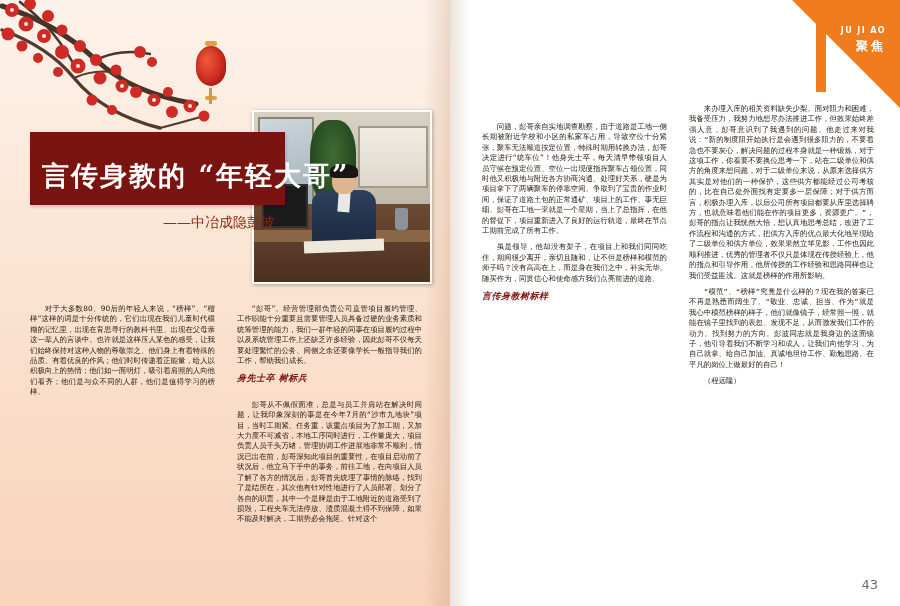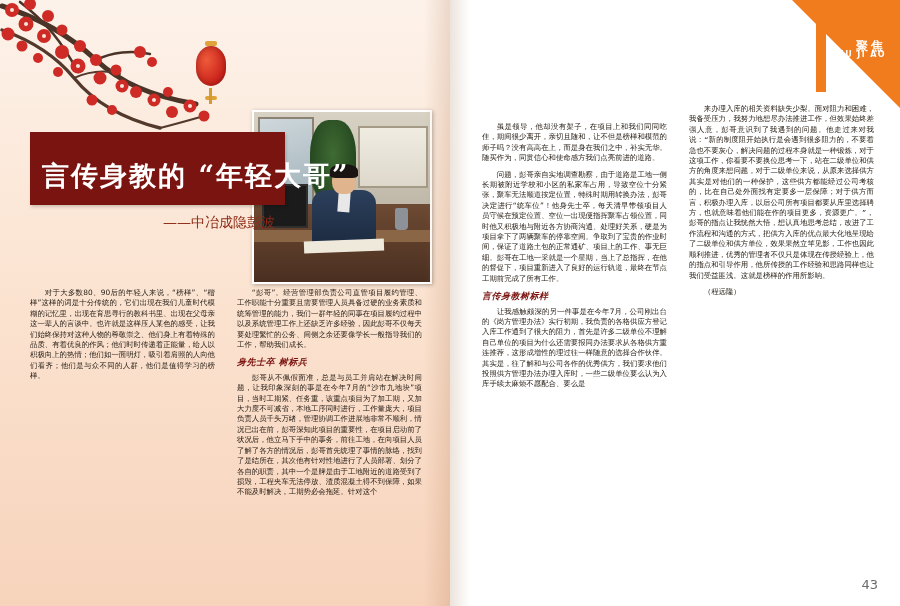--- a/index.html
+++ b/index.html
@@ -168,21 +168,21 @@
   .lcol {
     position: absolute;
     font-size: 7.4px;
     line-height: 10.4px;
     color: #2a2118;
     text-align: justify;
     font-family: "DejaVu Sans", "Liberation Sans", sans-serif;
   }
   #lcol1 { left: 30px; top: 288px; width: 185px; }
   #lcol2 { left: 237px; top: 288px; width: 185px; }
-  .lcol p { margin: 0 0 6px 0; text-indent: 2em; }
+  .lcol p { margin: 16px 0 6px 0; text-indent: 2em; }
   .subhead {
     font-weight: bold;
     font-size: 9px;
     color: #7a1410;
     margin: 7px 0 5px 0;
     text-indent: 0;
     letter-spacing: 0.5px;
     font-style: italic;
   }
 
@@ -215,21 +215,20 @@
   }
   #banner-label-en {
     position: absolute;
     right: 14px; top: 26px;
     color: #ffffff;
     font-size: 8px;
     letter-spacing: 1.4px;
     font-weight: bold;
     text-align: right;
     width: 58px;
-    margin-top: 24px;
   }
   #banner-label-cn {
     position: absolute;
     right: 14px; top: 38px;
     color: #ffffff;
     font-size: 12px;
     font-weight: bold;
     letter-spacing: 3px;
     text-align: right;
     width: 58px;
@@ -350,26 +349,26 @@
 
   <div id="right-page">
     <div id="right-gutter"></div>
 
     <div id="banner"></div>
     <div id="banner-pin"></div>
     <div id="banner-label-en">JU JI AO</div>
     <div id="banner-label-cn">聚焦</div>
 
     <div class="rcol" id="rc1">
+        <p>问题，彭哥亲自实地调查勘察，由于道路是工地一侧长期被附近学校和小区的私家车占用，导致空位十分紧张，聚车无法顺道按定位置，特殊时期用转换办法，彭哥决定进行“统车位”！他身先士卒，每天清早带领项目人员守候在预定位置、空位一出现便指挥聚车占领位置，同时他又积极地与附近各方协商沟通、处理好关系，硬是为项目拿下了两辆聚车的停靠空间。争取到了宝贵的作业时间，保证了道路土包的正常通矿、项目上的工作、事无巨细。彭哥在工地一采就是一个星期，当上了总指挥，在他的督促下，项目重新进入了良好的运行轨道，最终在节点工期前完成了所有工作。</p>
         <p>虽是领导，他却没有架子，在项目上和我们同同吃住，期间很少离开，亲切且随和，让不但是榜样和模范的师子吗？没有高高在上，而是身在我们之中，补实无华。随买作为，同贯信心和使命感方我们点亮前进的道路。</p>
-        <p>问题，彭哥亲自实地调查勘察，由于道路是工地一侧长期被附近学校和小区的私家车占用，导致空位十分紧张，聚车无法顺道按定位置，特殊时期用转换办法，彭哥决定进行“统车位”！他身先士卒，每天清早带领项目人员守候在预定位置、空位一出现便指挥聚车占领位置，同时他又积极地与附近各方协商沟通、处理好关系，硬是为项目拿下了两辆聚车的停靠空间。争取到了宝贵的作业时间，保证了道路土包的正常通矿、项目上的工作、事无巨细。彭哥在工地一采就是一个星期，当上了总指挥，在他的督促下，项目重新进入了良好的运行轨道，最终在节点工期前完成了所有工作。</p>
         <div class="subhead">言传身教树标样</div>
-        <p>让我感触颇深的另一件事是在今年7月，公司刚出台的《岗方管理办法》实行初期，我负责的各格供应方登记入库工作通到了很大的阻力，首先是许多二级单位不理解自己单位的项目为什么还需要报同办法要求从各格供方重连推荐，这形成增性的理过往一样随意的选择合作伙伴。其实是，往了解和与公司各作的优秀供方，我们要求他们投照供方管理办法办理入库时，一些二级单位要么认为入库手续太麻烦不愿配合、要么是</p>
       </div>
     <div class="rcol" id="rc2">
         <p>来办理入库的相关资料缺失少梨。面对阻力和困难，我备受压力，我努力地想尽办法推进工作，但效果始终差强人意，彭哥意识到了我遇到的问题。他走过来对我说：“新的制度阻开始执行是会遇到很多阻力的，不要着急也不要灰心，解决问题的过程本身就是一种锻炼，对于这项工作，你看要不要换位思考一下，站在二级单位和供方的角度来想问题，对于二级单位来说，从原来选择供方其实是对他们的一种保护，这些供方都能经过公司考核的，比在自己处外面找有定要多一层保障；对于供方而言，积极办理入库，以后公司所有项目都要从库里选择聘方，也就意味着他们能在作的项目更多，资源更广。”，彭哥的指点让我恍然大悟，想认真地思考总结，改进了工作流程和沟通的方式，把供方入库的优点最大化地呈现给了二级单位和供方单位，效果果然立竿见影，工作也因此顺利推进，优秀的管理者不仅只是体现在传授经验上，他的指点和引导作用，他所传授的工作经验和思路同样也让我们受益匪浅。这就是榜样的作用所影响。</p>
+        <p>“模范”、“榜样”究竟是什么样的？现在我的答案已不再是熟悉而阔生了。“敬业、忠诚、担当、作为”就是我心中模范榜样的样子，他们就像镜子，经常照一照，就能在镜子里找到的表忽、发现不足，从而激发我们工作的动力。找到努力的方向。彭波同志就是我身边的这面镜子，他引导着我们不断学习和成人，让我们向他学习，为自己就拿、给自己加油、真诚地坦待工作、勤勉思路。在平凡的岗位上做最好的自己！</p>
         <p class="signoff">（程远隆）</p>
       </div>
 
     <div id="page-number">43</div>
   </div>
 
 </div>
 
 </body></html>

